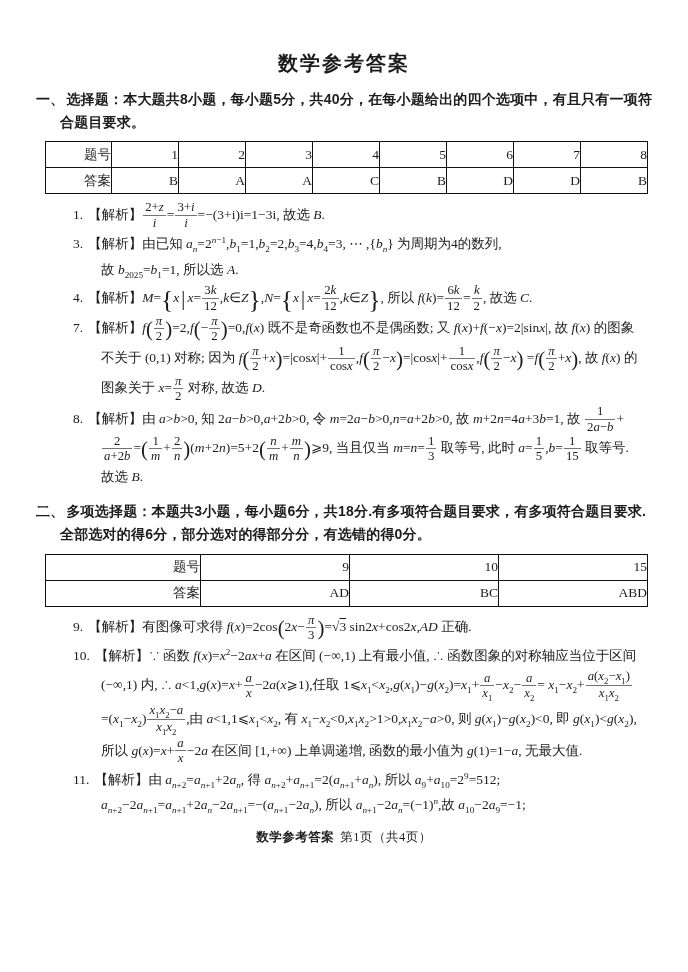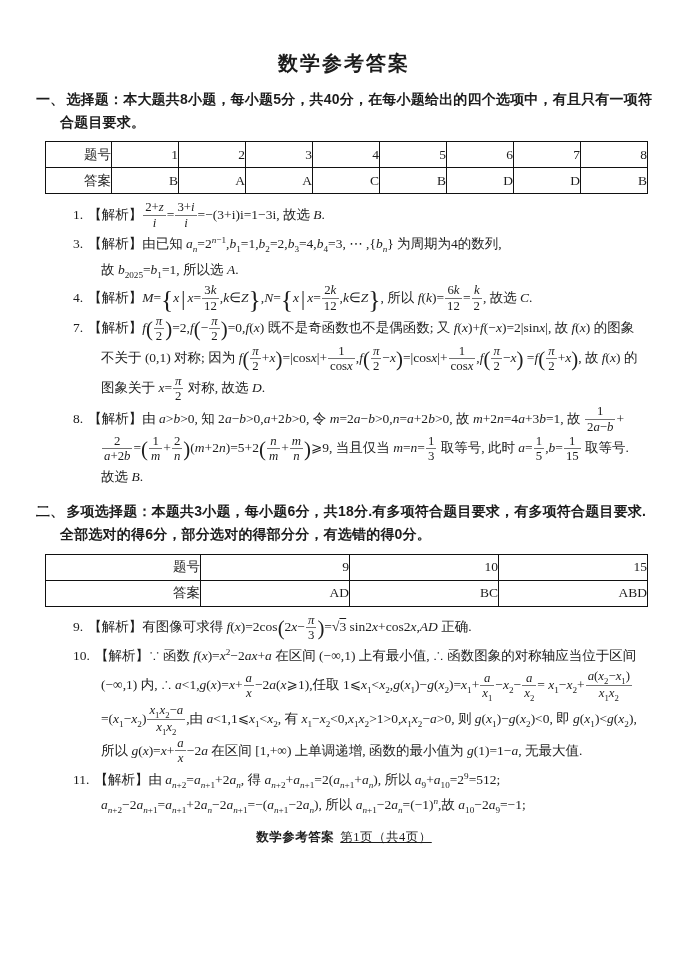--- a/index.html
+++ b/index.html
@@ -50,21 +50,21 @@
   
   .bp { font-size:1.55em; line-height:1; vertical-align:-0.18em; font-weight:400; }
   .br { font-size:1.9em;  line-height:1; vertical-align:-0.22em; font-weight:300; }
   .vb { font-size:1.5em;  line-height:1; vertical-align:-0.16em; margin:0 2px; font-weight:300; }
   .ov { text-decoration:overline; }
   .footer {
     position:absolute; left:0; bottom:22px; width:100%;
     text-align:center; font-size:12.5px; letter-spacing:0.5px;
   }
   .f-label { font-weight:700; font-family:"Liberation Sans", sans-serif; margin-right:6px; }
-  .f-page  { font-family:"Liberation Serif", serif;text-decoration:underline; }
+  .f-page  { font-family:"Liberation Serif", serif; }
 </style>
 </head>
 <body>
 
 <div class="page">
 
   <h1 class="title">数学参考答案</h1>
 
   <div class="sec">
     <span class="secno">一、</span><span>选择题：本大题共8小题，每小题5分，共40分，在每小题给出的四个选项中，有且只有一项符合题目要求。</span>

